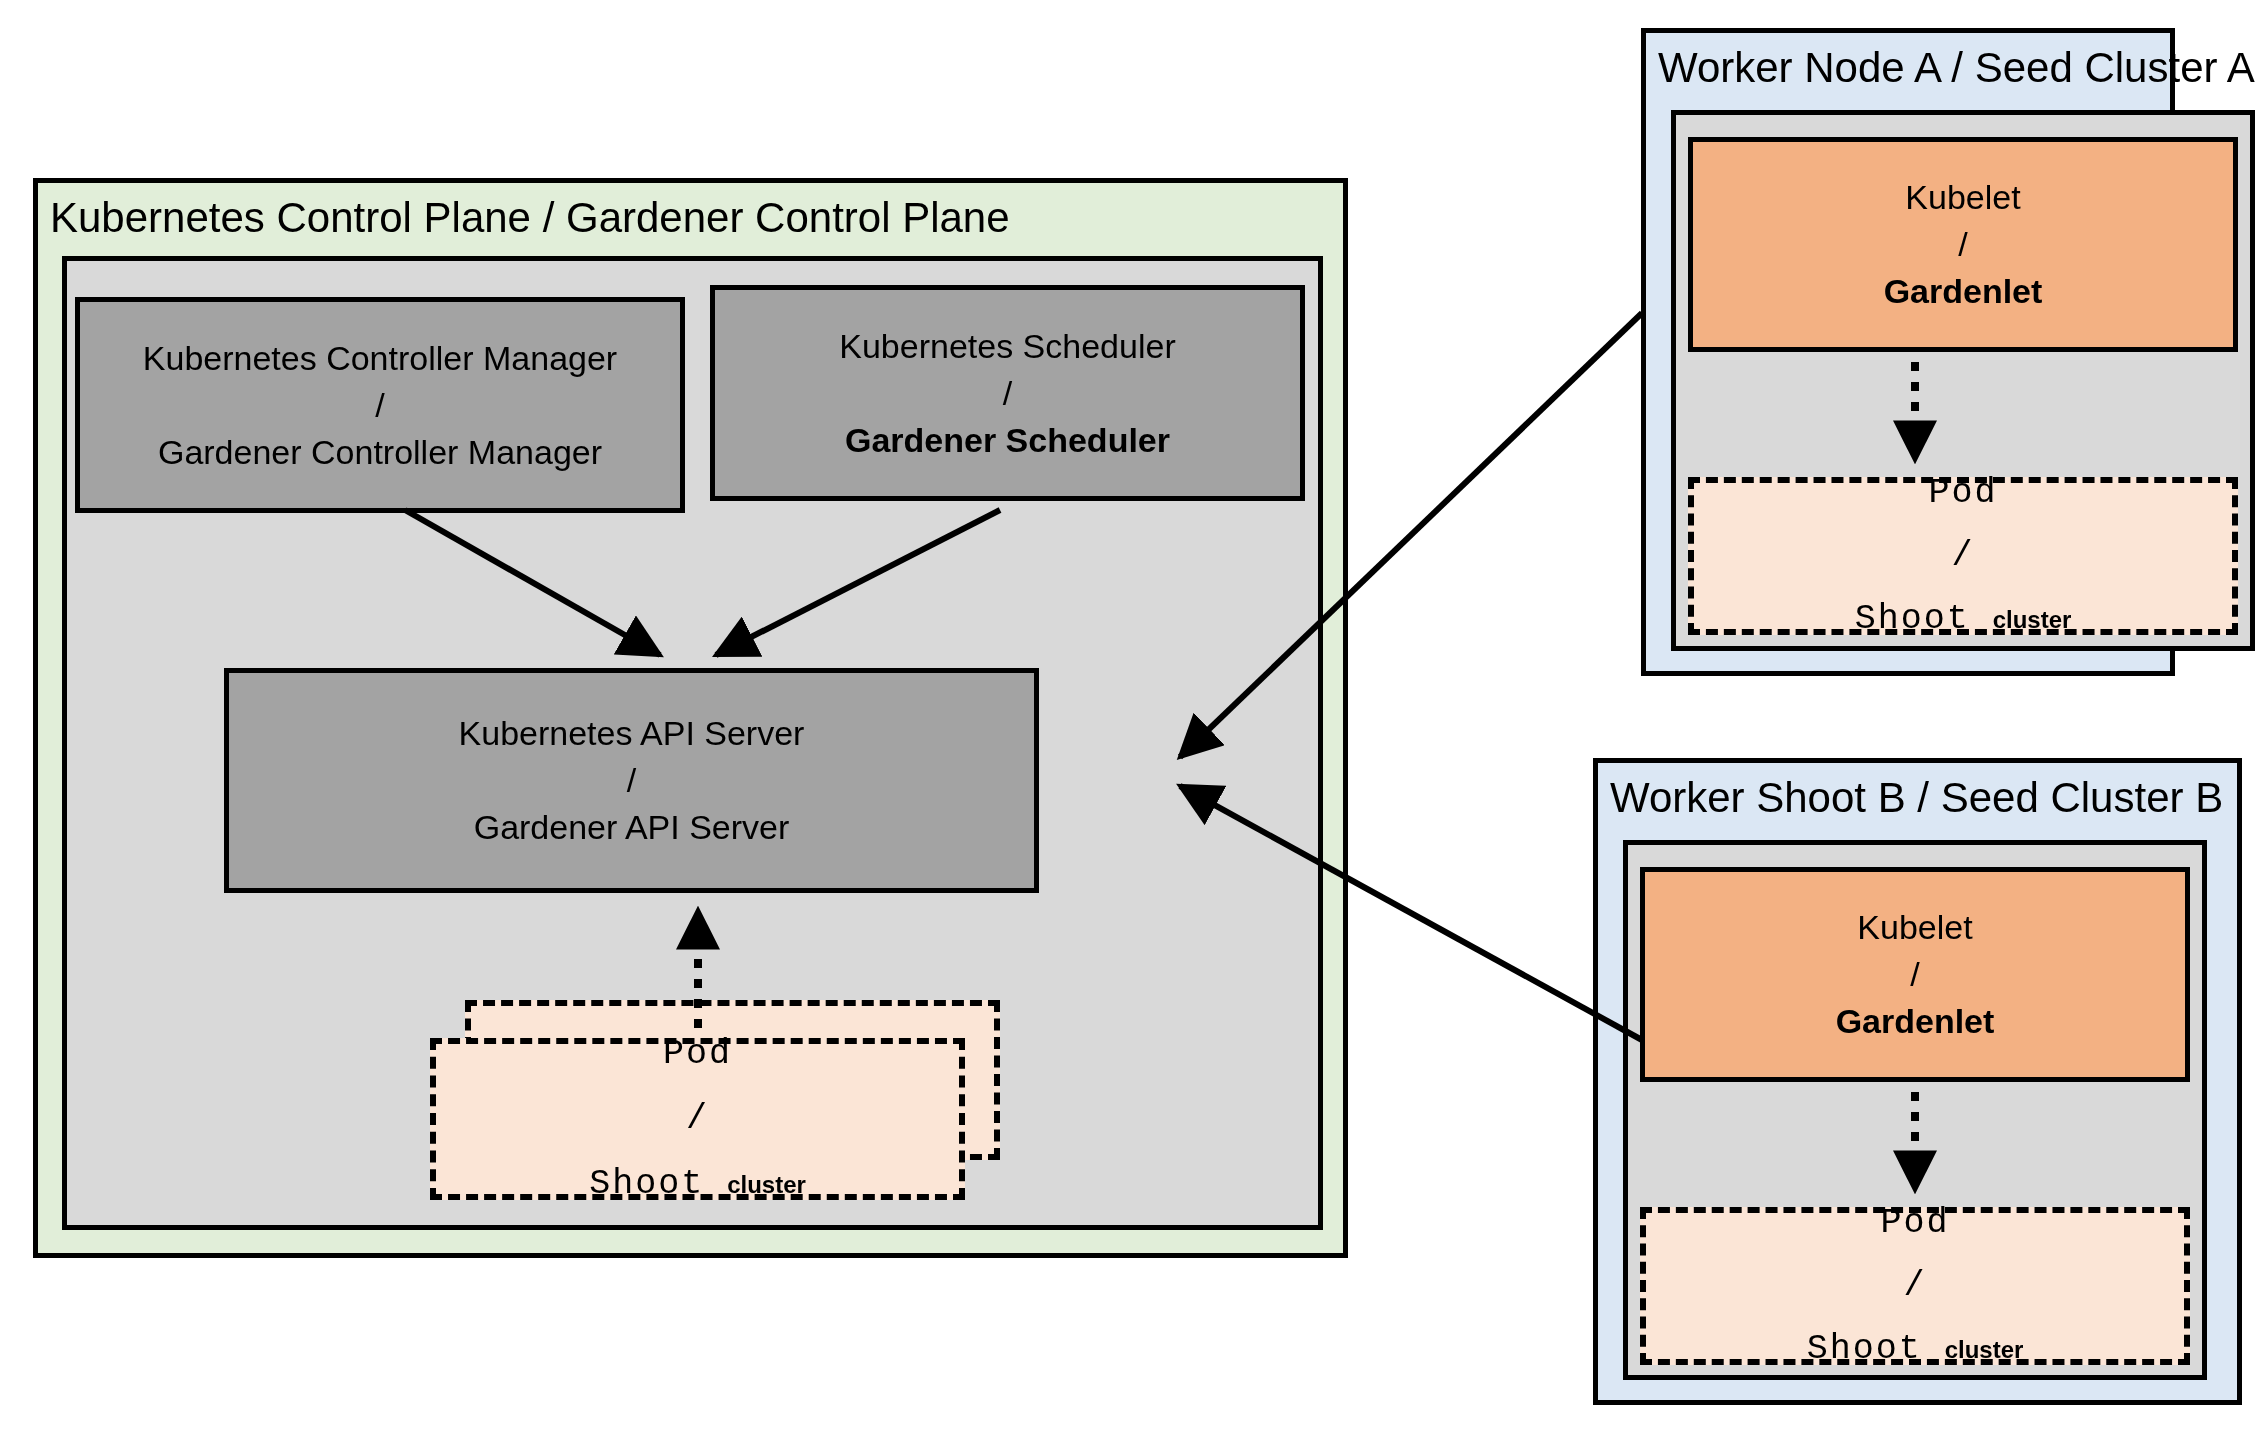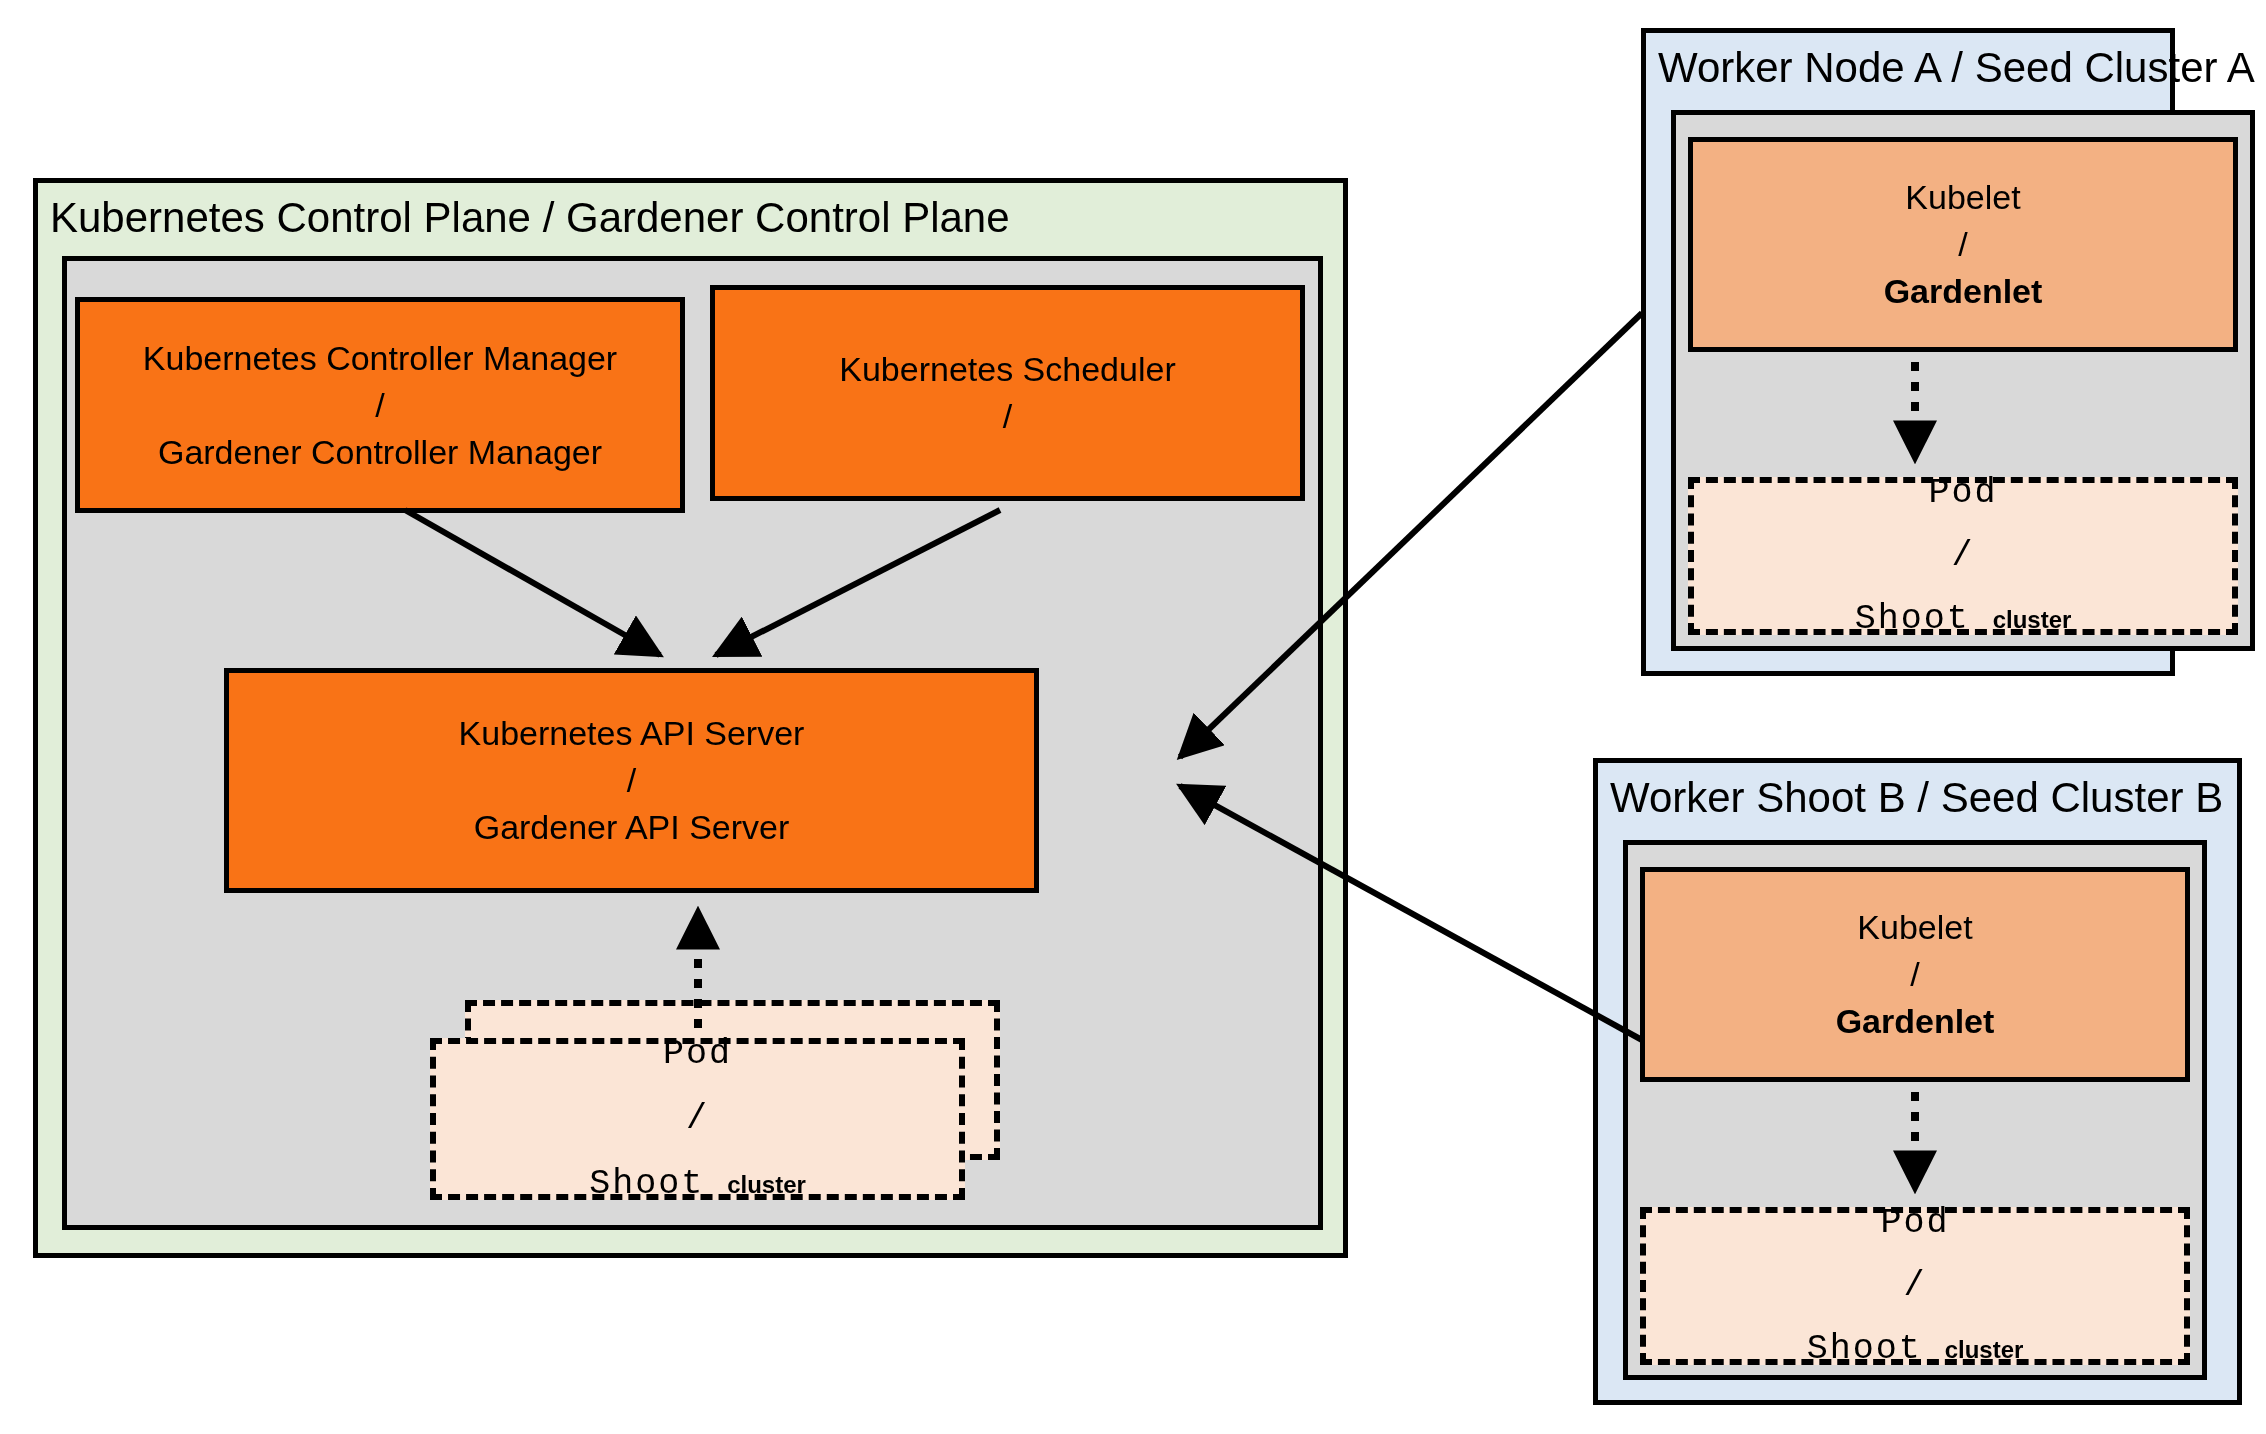--- a/index.html
+++ b/index.html
@@ -14,21 +14,21 @@
   
   .outer-box{position:absolute;border:5px solid #000;box-sizing:border-box;}
   .cp-fill{background:#e1eed9;}
   .wn-fill{background:#dbe7f4;}
   .panel{position:absolute;border:5px solid #000;box-sizing:border-box;background:#d9d9d9;}
   .node{
     position:absolute;border:5px solid #000;box-sizing:border-box;
     display:flex;flex-direction:column;justify-content:center;align-items:center;
     text-align:center;
   }
-  .green{background:#f97316;}
+  .green{background:#a3a3a3;}
   .orange{background:#f3b183;}
   .peach-dashed{
     position:absolute;box-sizing:border-box;
     border:6px dashed #000;background:#fbe5d6;gap:16px;
   }
   .pod-node{
     display:flex;flex-direction:column;justify-content:center;align-items:center;
     text-align:center;
   }
   
@@ -61,20 +61,21 @@
 
       <div class="node green" style="left:8px;top:36px;width:610px;height:216px;">
         <div class="node-line">Kubernetes Controller Manager</div>
         <div class="node-line">/</div>
         <div class="node-line">Gardener Controller Manager</div>
       </div>
 
       <div class="node green" style="left:643px;top:24px;width:595px;height:216px;">
         <div class="node-line">Kubernetes Scheduler</div>
         <div class="node-line">/</div>
+        <div class="node-line bold">Gardener Scheduler</div>
       </div>
 
       <div class="node green" style="left:157px;top:407px;width:815px;height:225px;">
         <div class="node-line">Kubernetes API Server</div>
         <div class="node-line">/</div>
         <div class="node-line">Gardener API Server</div>
       </div>
 
       <div class="peach-dashed" style="left:398px;top:739px;width:535px;height:160px;"></div>
 

